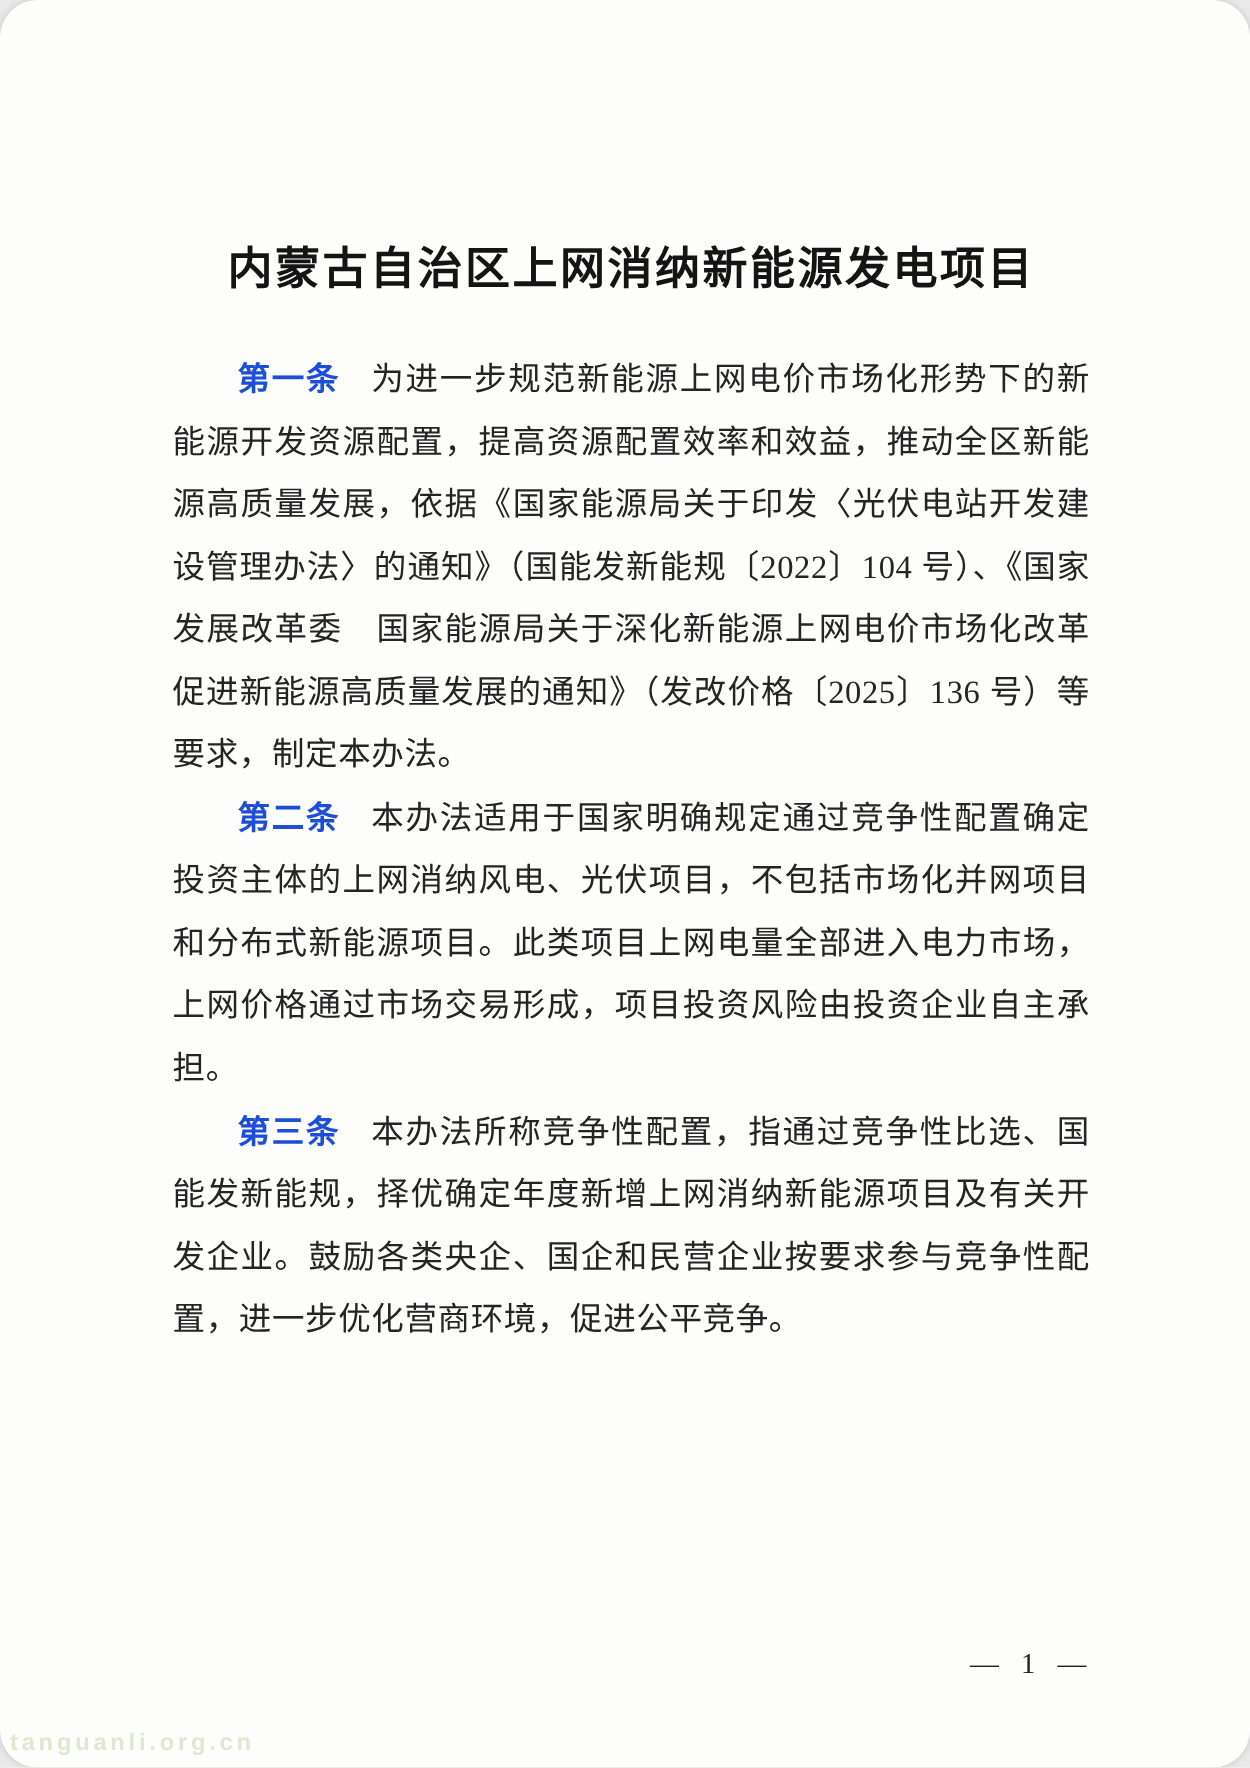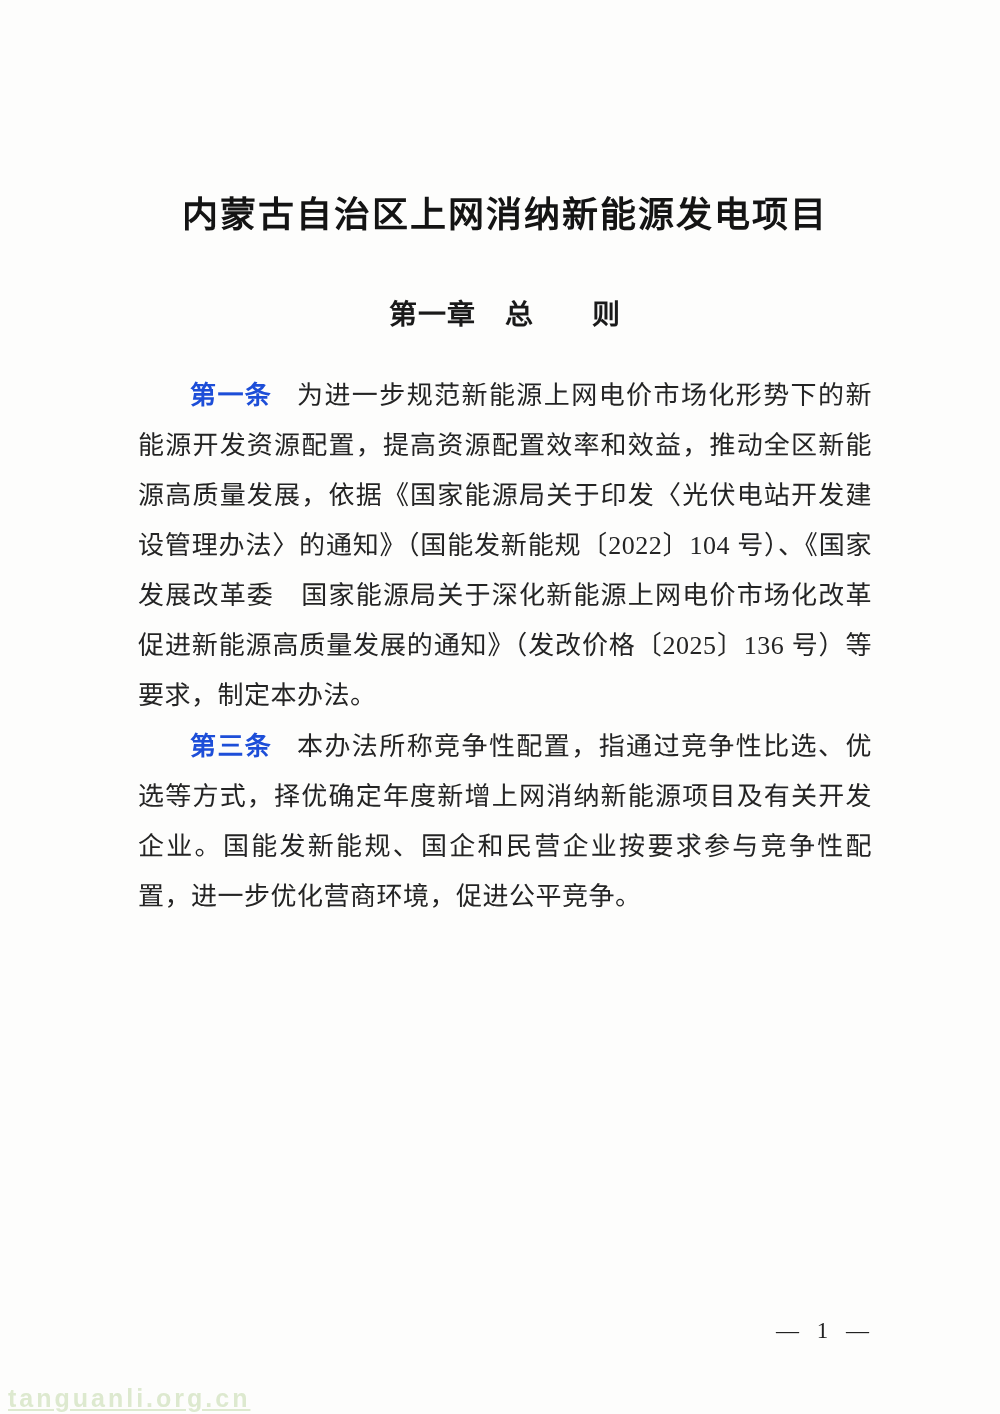--- a/index.html
+++ b/index.html
@@ -9,20 +9,21 @@
   }
   .page {
     position: relative;
     width: 1000px;
     height: 1414px;
     margin: 0 auto;
     background: #fdfdfc;
     color: #1f1f1f;
     overflow: hidden;
     box-shadow: 0 0 6px rgba(0,0,0,.15);
+    border-radius: 30px;
   }
   .content {
     position: absolute;
     left: 138px;
     right: 128px;
     top: 0;
   }
   .doc-title {
     margin-top: 186px;
     text-align: center;
@@ -73,45 +74,46 @@
     letter-spacing: 6px;
     color: #222;
     white-space: nowrap;
   }
   .watermark {
     position: absolute;
     left: 8px;
     top: 1384px;
     font-family: "Liberation Sans", sans-serif;
     font-weight: bold;
-    font-size: 25px;
+    font-size: 19px;
     letter-spacing: 3px;
     color: #dde9cf;
     white-space: nowrap;
-    text-decoration: underline;
   }
 </style>
 </head>
 <body>
 
 <div class="page">
   <div class="content">
 
     <div class="doc-title">
       <div>内蒙古自治区上网消纳新能源发电项目</div>
     </div>
 
-    <div class="chapter-heading chapter-1">第一章　总　　则</div>
 
     <div class="body-text">
       <p class="article">
         <span class="article-label">第一条</span><span>为进一步规范新能源上网电价市场化形势下的新能源开发资源配置，提高资源配置效率和效益，推动全区新能源高质量发展，依据《国家能源局关于印发〈光伏电站开发建设管理办法〉的通知》（国能发新能规〔2022〕104 号）、《国家发展改革委　国家能源局关于深化新能源上网电价市场化改革促进新能源高质量发展的通知》（发改价格〔2025〕136 号）等要求，制定本办法。</span>
       </p>
       <p class="article">
-        <span class="article-label">第三条</span><span>本办法所称竞争性配置，指通过竞争性比选、优选等方式，择优确定年度新增上网消纳新能源项目及有关开发企业。国能发新能规、国企和民营企业按要求参与竞争性配置，进一步优化营商环境，促进公平竞争。</span>
+        <span class="article-label">第二条</span><span>本办法适用于国家明确规定通过竞争性配置确定投资主体的上网消纳风电、光伏项目，不包括市场化并网项目和分布式新能源项目。此类项目上网电量全部进入电力市场，上网价格通过市场交易形成，项目投资风险由投资企业自主承担。</span>
+      </p>
+      <p class="article">
+        <span class="article-label">第三条</span><span>本办法所称竞争性配置，指通过竞争性比选、国能发新能规，择优确定年度新增上网消纳新能源项目及有关开发企业。鼓励各类央企、国企和民营企业按要求参与竞争性配置，进一步优化营商环境，促进公平竞争。</span>
       </p>
     </div>
 
 
   </div>
 
   <div class="page-number">— 1 —</div>
 
   <div class="watermark">tanguanli.org.cn</div>
 </div>

